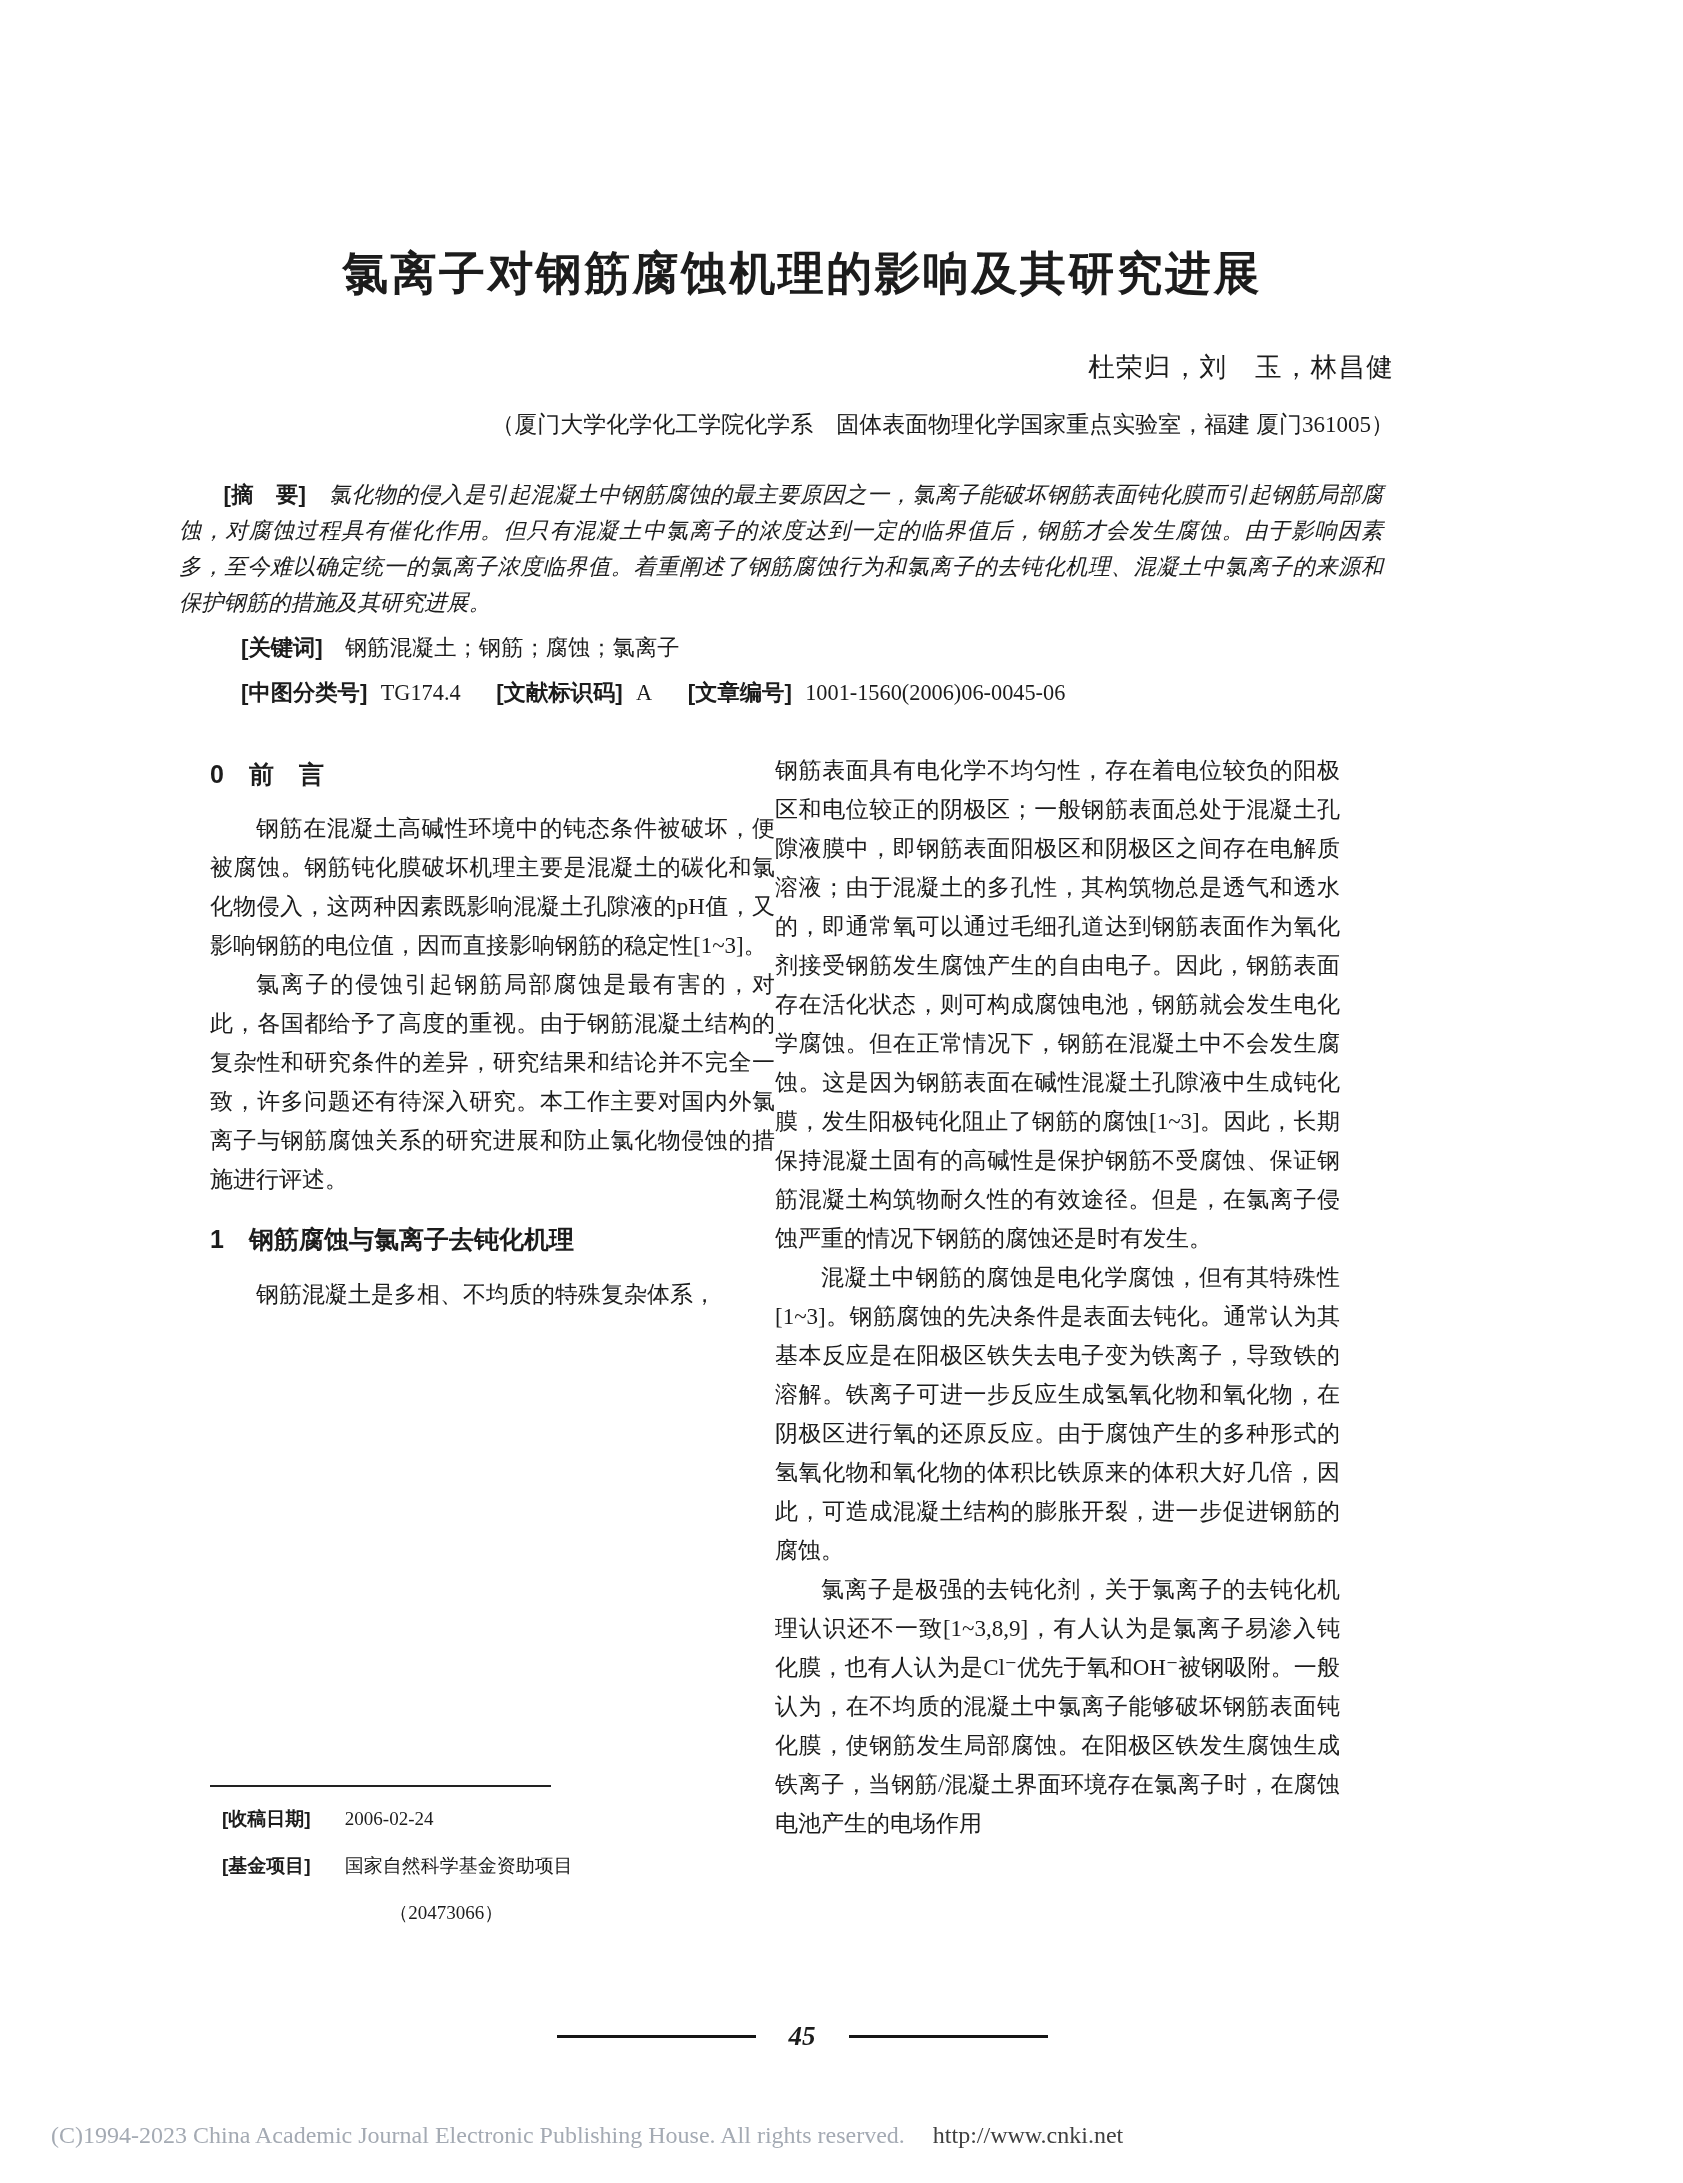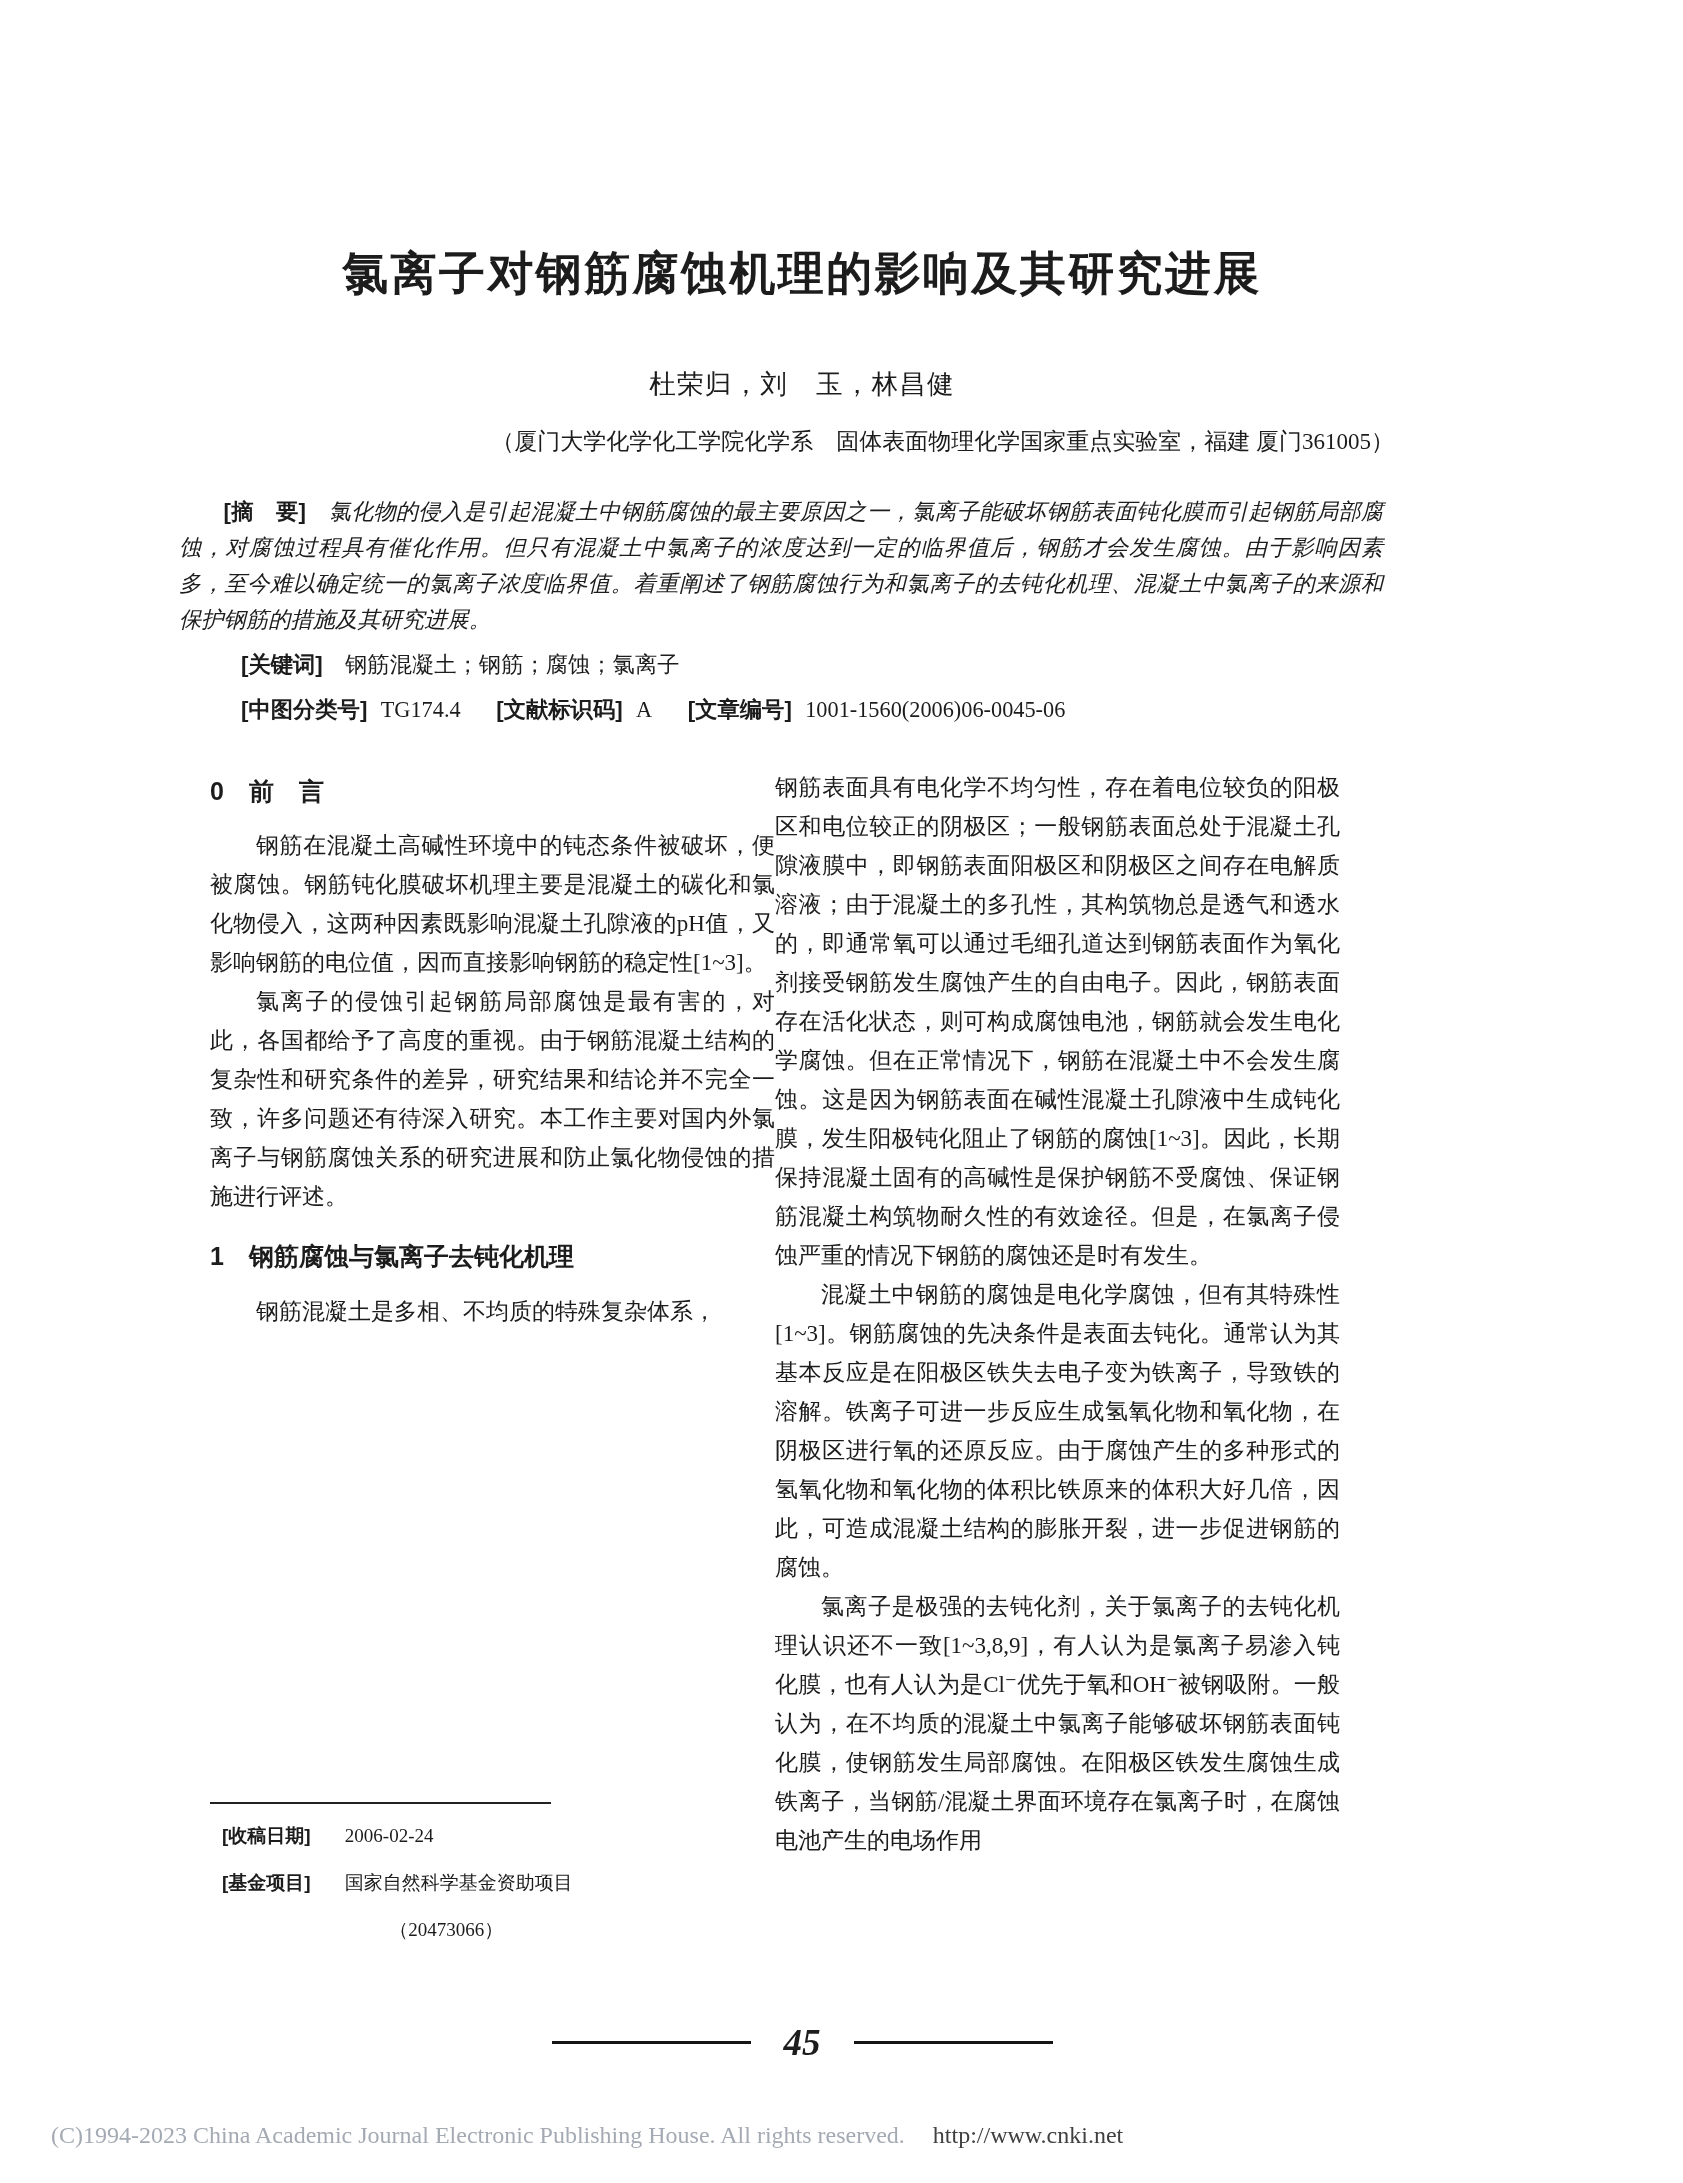--- a/index.html
+++ b/index.html
@@ -16,21 +16,21 @@
   .content { position:absolute; left:210px; top:0; width:1184px; }
 
   .title {
     margin:243px 0 0 0;
     text-align:center;
     font-family:"Liberation Sans","DejaVu Sans",sans-serif;
     font-weight:700;
     font-size:46px;
     letter-spacing:2.4px;
   }
-  .authors { margin-top:61px; text-align:center; font-size:26.6px; letter-spacing:1.2px; }
+  .authors { margin-top:44px; text-align:right; font-size:26.6px; letter-spacing:1.2px; }
   .affiliation { margin-top:24px; text-align:right; font-size:23px; }
 
   .abstract-block { margin:37px 11px 0 -31px; }
   .abstract {
     margin:0;
     font-size:22.3px; line-height:36px;
     text-align:justify;
     text-indent:2em;
   }
   .abstract .abs-text { font-style:italic; }
@@ -74,21 +74,21 @@
     position:absolute; left:1457px; top:1017px;
     writing-mode:vertical-rl; text-orientation:upright;
     font-size:21px; letter-spacing:4.2px; line-height:39px;
   }
 
   .pageno-row {
     position:absolute; left:210px; top:2021px; width:1184px;
     display:flex; align-items:center; justify-content:center; gap:33px;
   }
   .pn-line { width:199px; height:3px; background:#151515; }
-  .pageno { font-size:37px; font-weight:700; font-style:italic; }
+  .pageno { font-size:27px; font-weight:700; font-style:italic; }
 
   .footer {
     position:absolute; left:51px; top:2122px; width:1594px;
     font-size:24px; color:#a4aab3; display:flex; gap:28px;
     font-family:"Liberation Serif","DejaVu Serif",serif;
   }
   .footer a { color:#404040; text-decoration:none; }
 </style>
 </head>
 <body>

